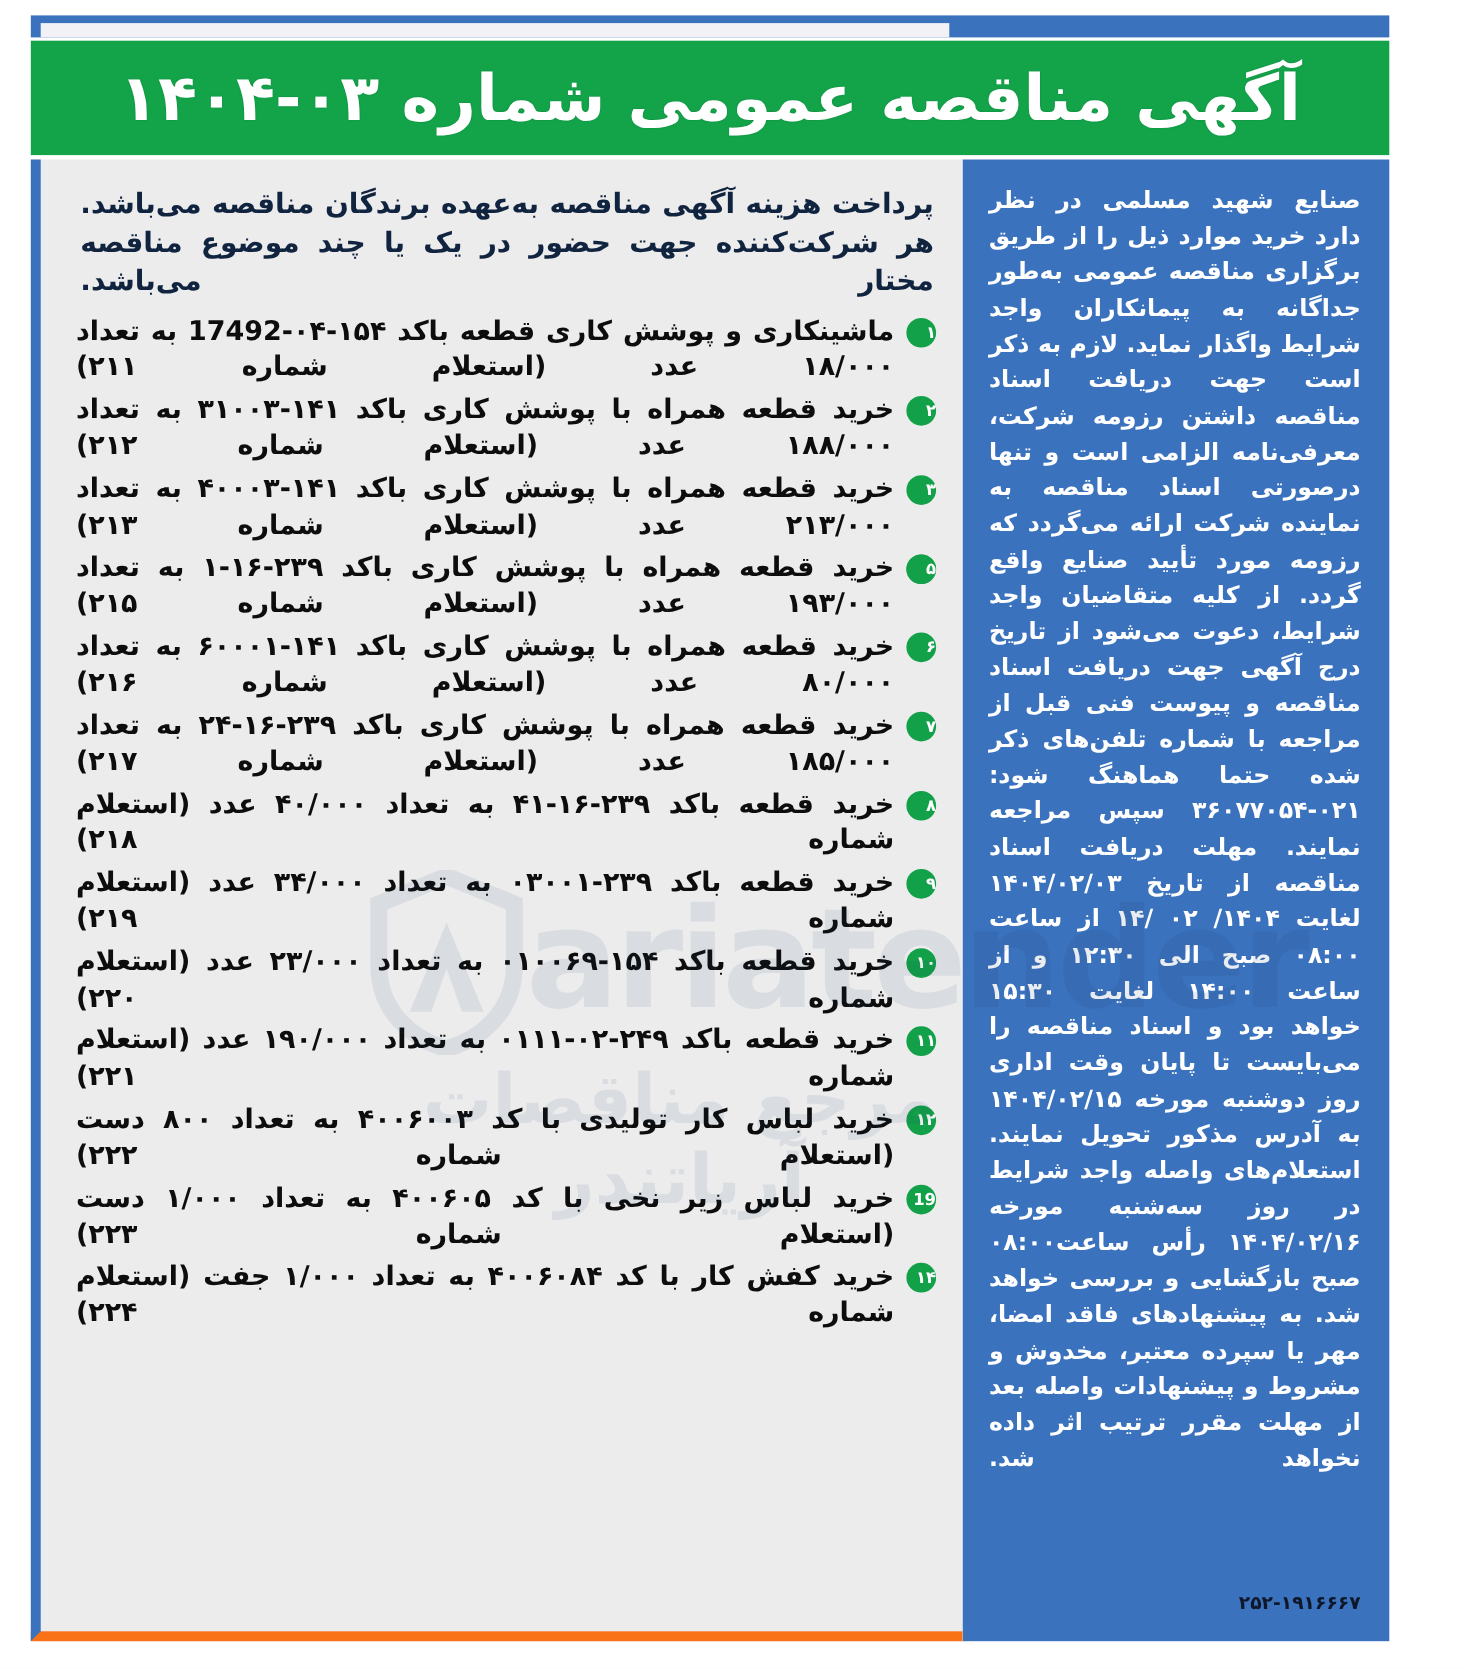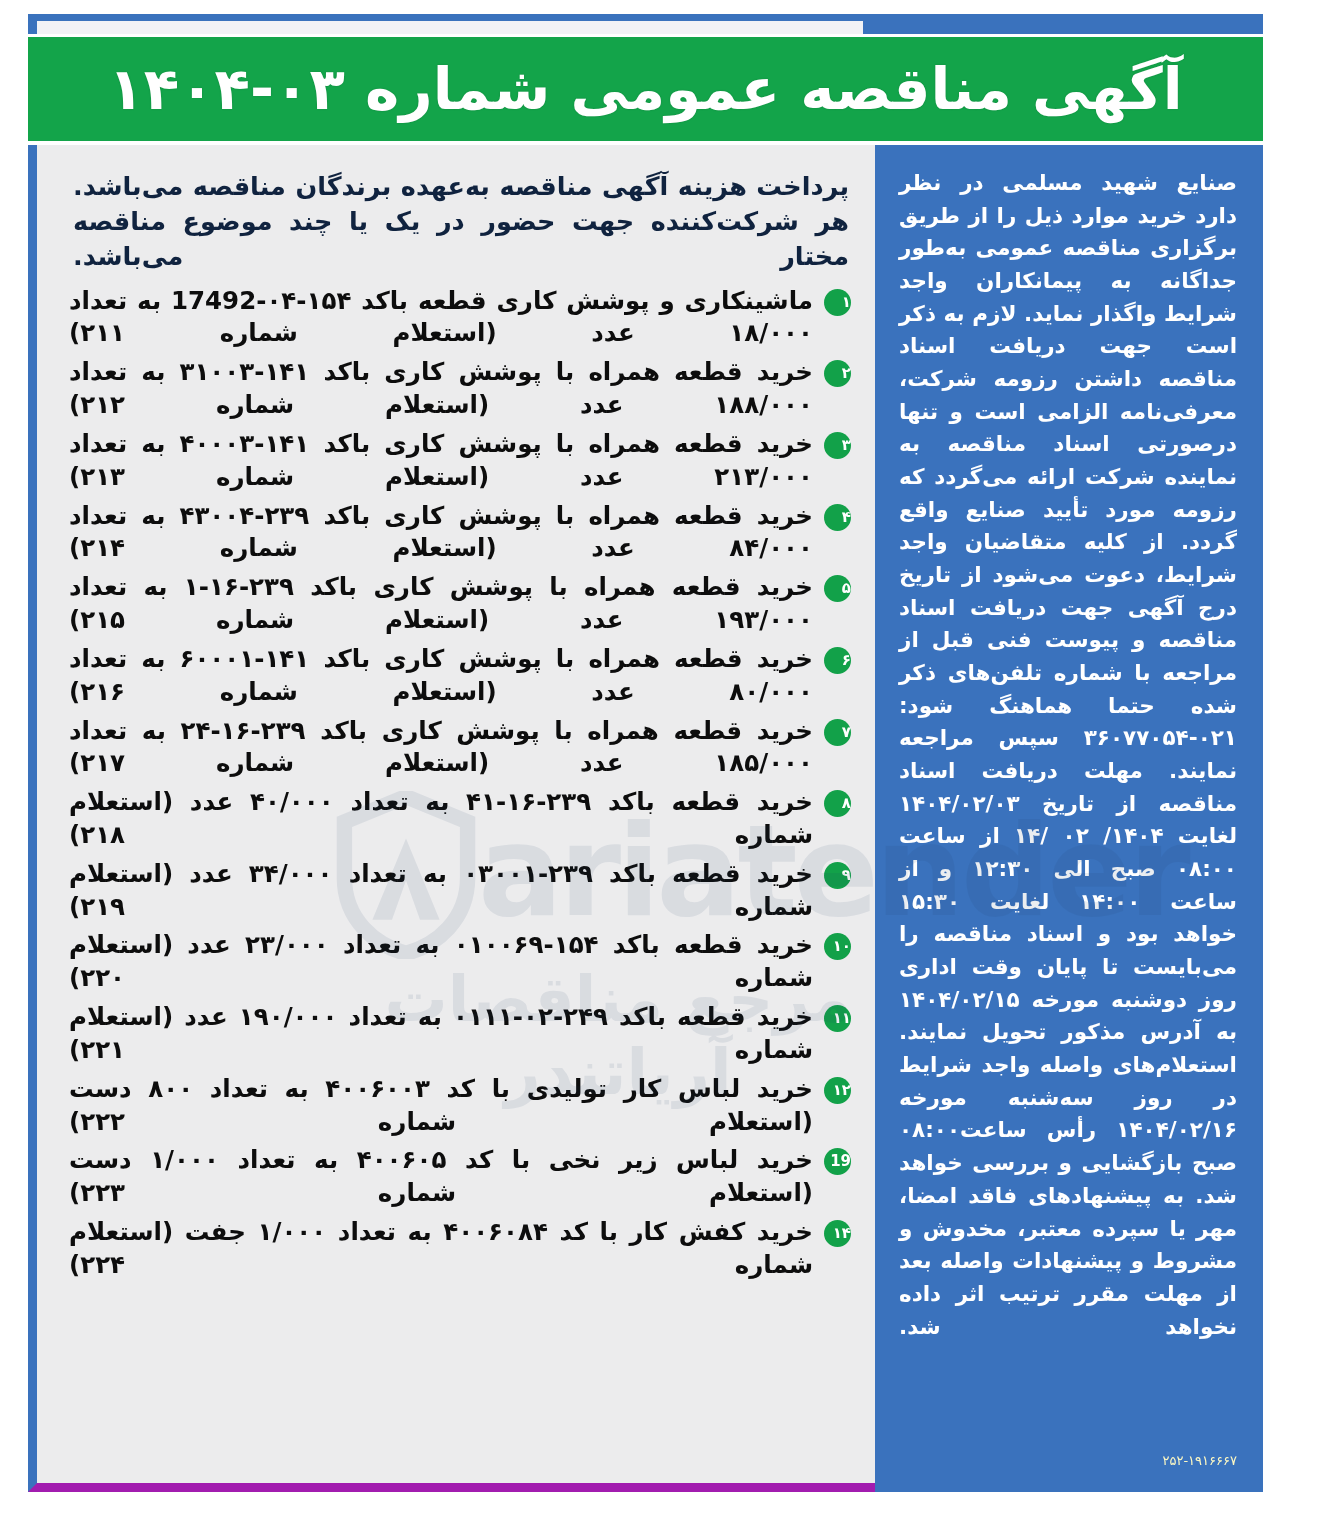--- a/index.html
+++ b/index.html
@@ -93,37 +93,37 @@
     line-height: 1.52;
     text-align: justify;
     text-align-last: justify;
     direction: rtl;
     white-space: pre-wrap;
   }
   .lead-ref {
     position: absolute;
     right: 26px;
     bottom: 24px;
-    color: #fef9c3;
-    font-size: 13px;
-    font-weight: normal;
+    color: #0f172a;
+    font-size: 17px;
+    font-weight: bold;
     letter-spacing: 0.5px;
     direction: ltr;
   }
 
   
   .list-col {
     position: absolute;
     left: 0;
     top: 0;
     width: 847px;
     height: 1347px;
     background: #ececed;
     border-left: 9px solid #3a72bd;
-    border-bottom: 9px solid #a21caf;
+    border-bottom: 9px solid #f97316;
     box-sizing: border-box;
     padding: 18px 22px 14px 32px;
     overflow: hidden;
   }
 
   .notice {
     color: #10233f;
     font-size: 25.5px;
     font-weight: bold;
     line-height: 1.38;
@@ -242,21 +242,20 @@
         <li class="item">
           <span class="badge">۲</span>
           <span>خرید قطعه همراه با پوشش کاری باکد ۱۴۱-۳۱۰۰۳ به تعداد ۱۸۸/۰۰۰ عدد (استعلام شماره ۲۱۲)</span>
         </li>
         <li class="item">
           <span class="badge">۳</span>
           <span>خرید قطعه همراه با پوشش کاری باکد ۱۴۱-۴۰۰۰۳ به تعداد ۲۱۳/۰۰۰ عدد (استعلام شماره ۲۱۳)</span>
         </li>
         <li class="item">
           <span class="badge">۴</span>
-          <span>خرید قطعه همراه با پوشش کاری باکد ۲۳۹-۴۳۰۰۴ به تعداد ۸۴/۰۰۰ عدد (استعلام شماره ۲۱۴)</span>
         </li>
         <li class="item">
           <span class="badge">۵</span>
           <span>خرید قطعه همراه با پوشش کاری باکد ۲۳۹-۱۶-۱ به تعداد ۱۹۳/۰۰۰ عدد (استعلام شماره ۲۱۵)</span>
         </li>
         <li class="item">
           <span class="badge">۶</span>
           <span>خرید قطعه همراه با پوشش کاری باکد ۱۴۱-۶۰۰۰۱ به تعداد ۸۰/۰۰۰ عدد (استعلام شماره ۲۱۶)</span>
         </li>
         <li class="item">

